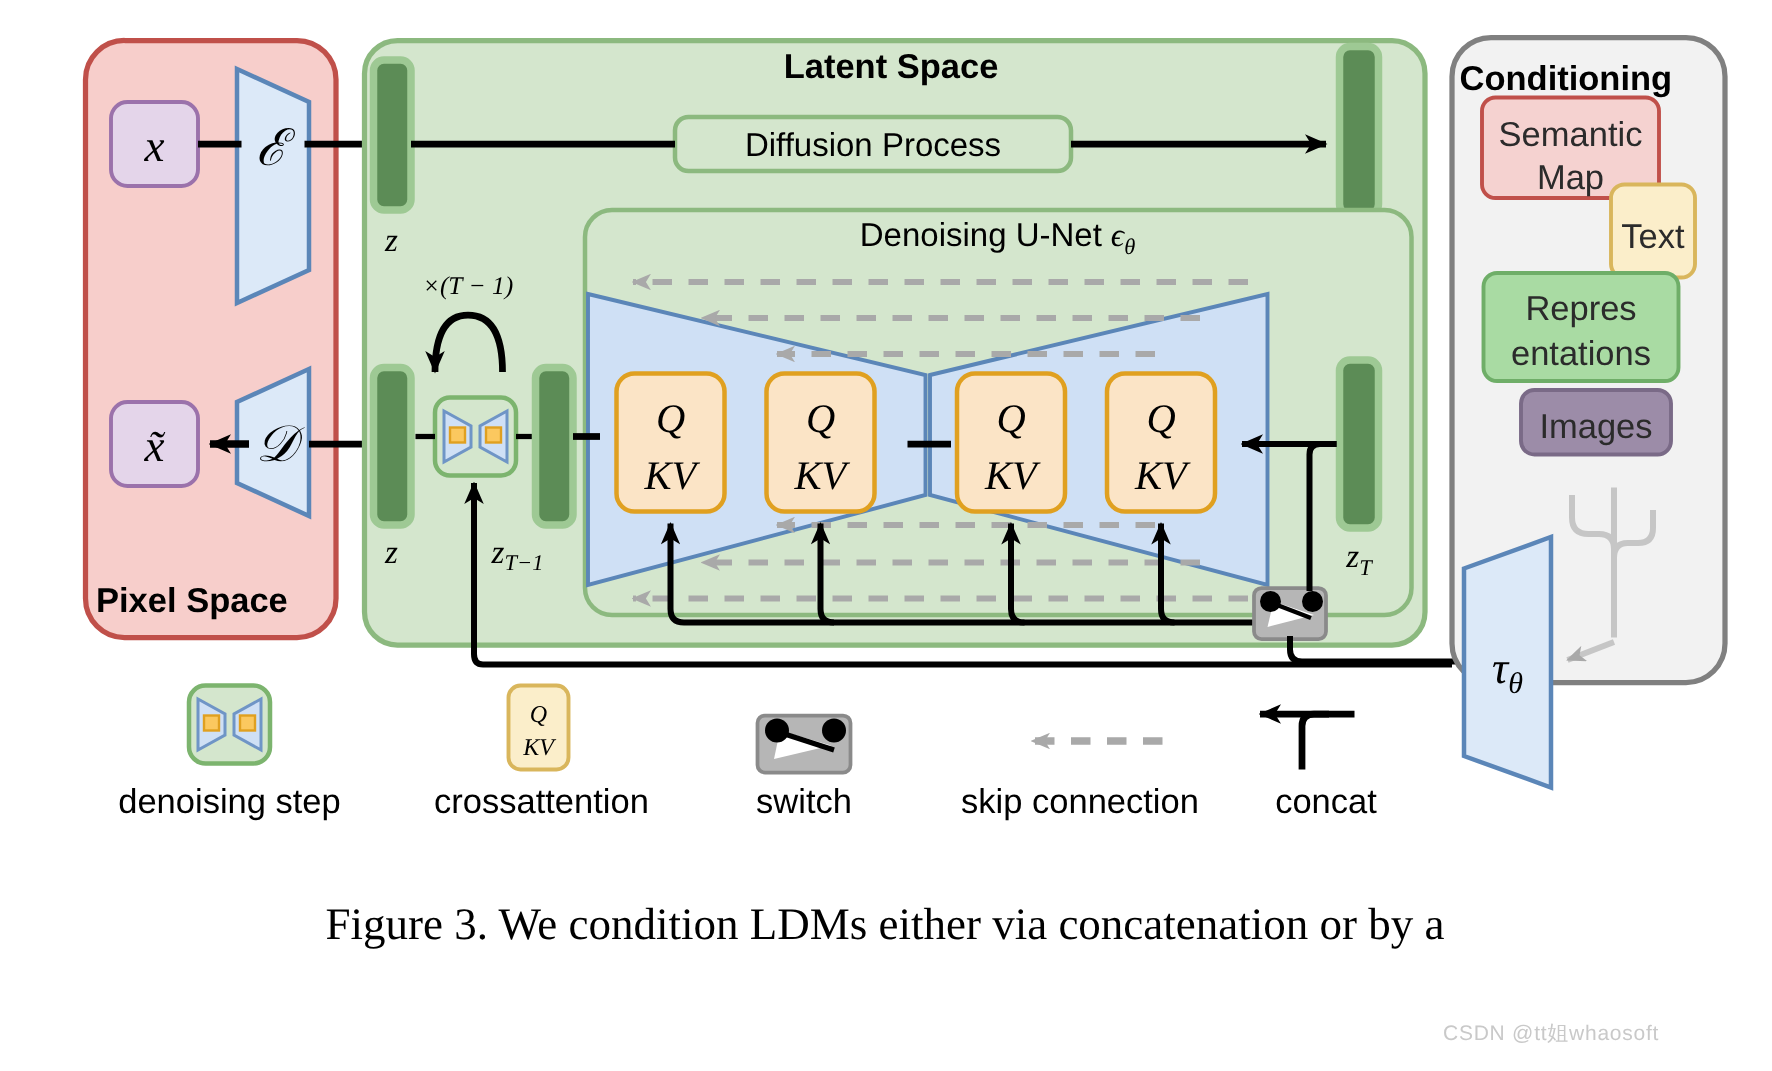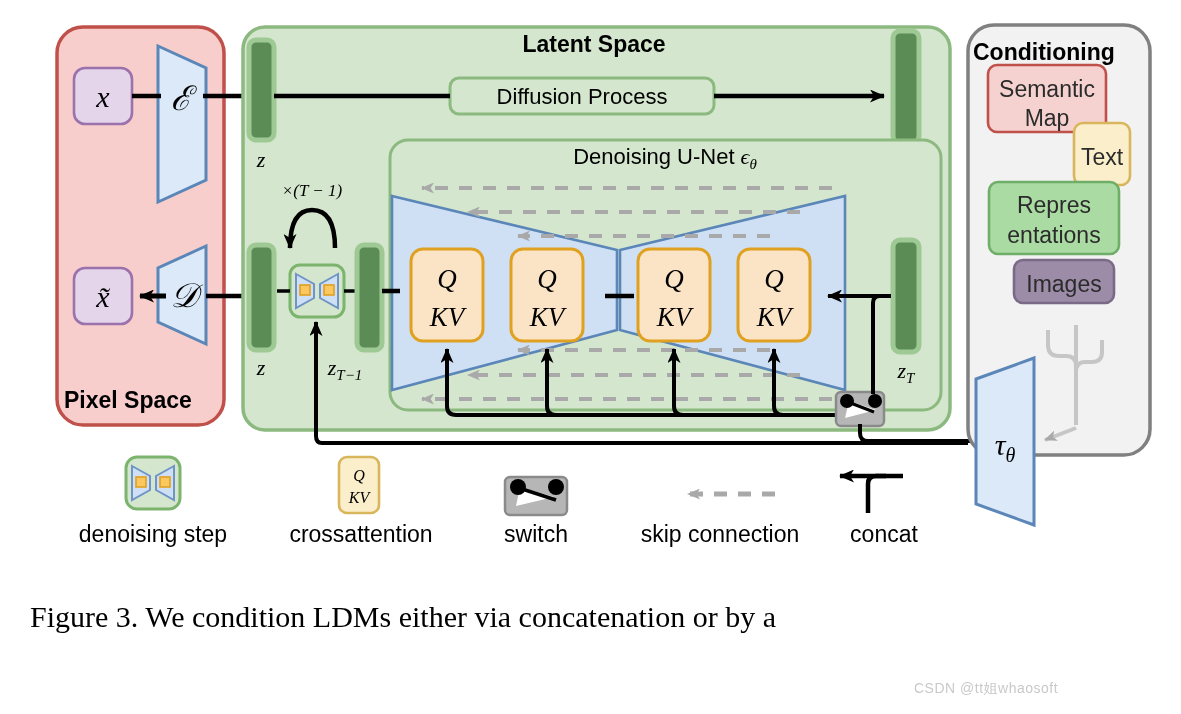--- a/index.html
+++ b/index.html
@@ -1,20 +1,20 @@
 <!DOCTYPE html>
 <html><head>
 <meta charset="utf-8">
 <style>
   html,body{margin:0;padding:0;background:#ffffff;}
   body{width:1181px;height:714px;font-family:"Liberation Sans",sans-serif;position:relative;overflow:hidden;}
   #figure{position:absolute;left:0;top:0;width:1181px;height:714px;}
-  .cap{position:absolute;left:30px;top:596px;width:1120px;font-family:"Liberation Serif",serif;font-size:30px;color:#000;line-height:42px;}
+  .cap{position:absolute;left:30px;top:596px;width:1120px;font-family:"Liberation Serif",serif;font-size:30px;color:#000;line-height:42px;text-align:center;}
   .cap .red{color:#ff0000;}
-  .wm{position:absolute;left:914px;top:680px;font-family:"Liberation Sans",sans-serif;font-size:14px;color:#c9c9c9;letter-spacing:.5px;white-space:nowrap;}
+  .wm{position:absolute;left:962px;top:680px;font-family:"Liberation Sans",sans-serif;font-size:14px;color:#c9c9c9;letter-spacing:.5px;white-space:nowrap;}
   svg{display:block;}
   .ttl{font-family:"Liberation Sans",sans-serif;font-weight:bold;}
   .lbl{font-family:"Liberation Sans",sans-serif;}
   .mth{font-family:"Liberation Serif",serif;font-style:italic;}
 </style>
 </head>
 <body>
 
 <div id="figure">
 

